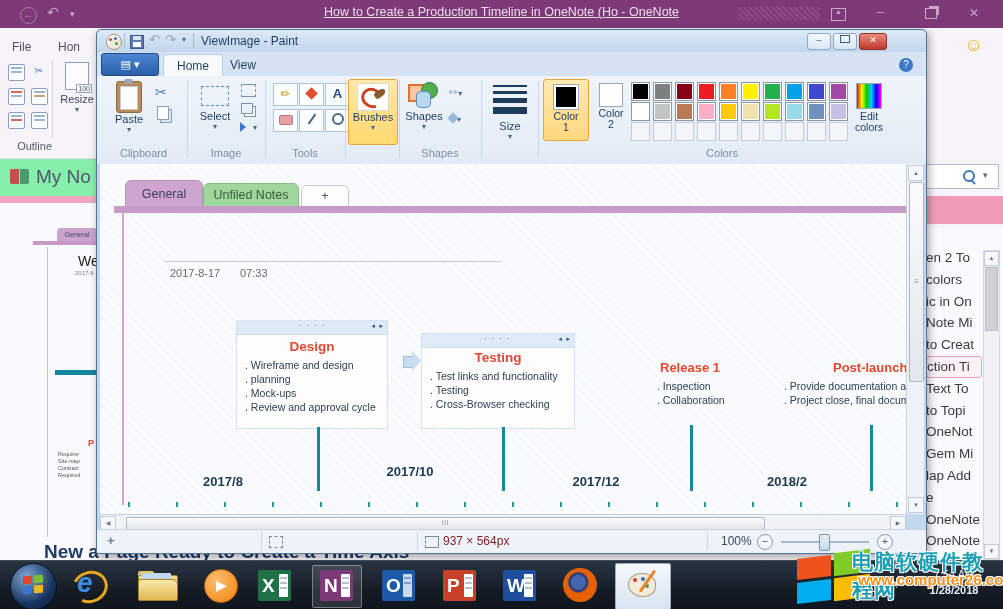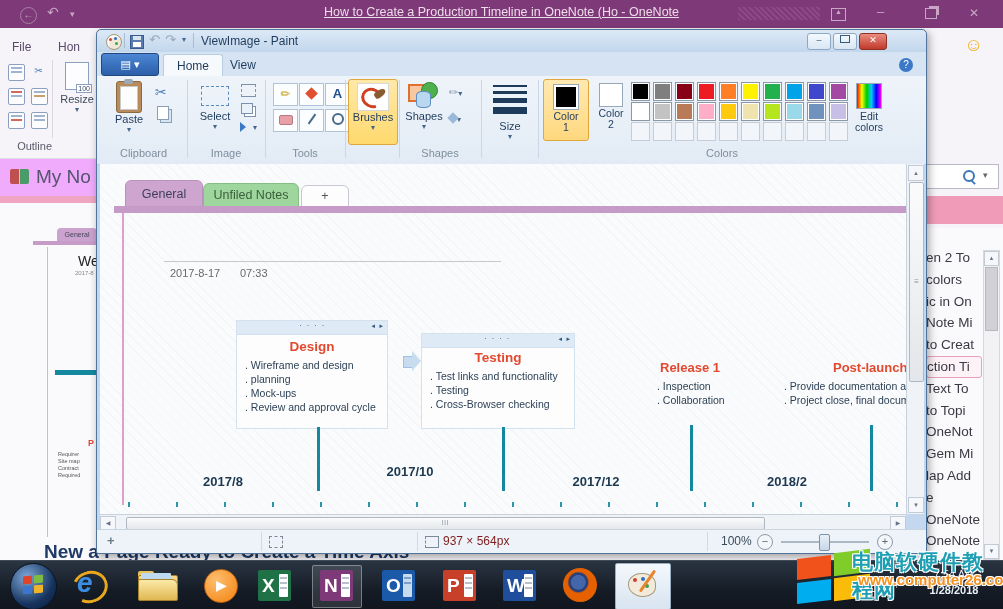--- a/index.html
+++ b/index.html
@@ -130,21 +130,21 @@
   <div class="abs" style="left:58px;top:62px;width:38px;height:76px;z-index:1;text-align:center;">
     <div style="width:22px;height:26px;margin:0 auto;background:#FDFDFF;border:1px solid #8AA0C0;position:relative;">
       <span style="position:absolute;right:-4px;bottom:-4px;background:#fff;border:1px solid #8AA0C0;font-size:7px;padding:0 1px;color:#3A4A5E;">100</span>
     </div>
     <div style="font-size:11px;color:#3A4A5E;margin-top:3px;">Resize</div>
     <div style="font-size:8px;color:#44668A;">▾</div>
   </div>
   <div class="abs" style="left:4px;top:140px;width:48px;text-align:right;font-size:11px;color:#5A5A6A;z-index:1;">Outline</div>
   <div class="abs" style="left:0;top:158px;width:96px;height:1px;background:#E0DCE4;z-index:1;"></div>
 
-  <div class="abs" style="left:0;top:159px;width:108px;height:37px;background:#f0abfc;z-index:1;">
+  <div class="abs" style="left:0;top:159px;width:108px;height:37px;background:#86efac;z-index:1;">
     <div class="abs" style="left:10px;top:10px;width:9px;height:15px;background:#C05050;border-radius:2px 0 0 2px;"></div>
     <div class="abs" style="left:20px;top:10px;width:9px;height:15px;background:#4A9A6A;border-radius:0 2px 2px 0;"></div>
     <div class="abs" style="left:36px;top:7px;font-size:19px;color:#55556E;">My No</div>
   </div>
   <div class="abs" style="left:0;top:196px;width:96px;height:7px;background:#F0A6C2;z-index:1;"></div>
 
   <div class="abs" style="left:0;top:203px;width:96px;height:357px;background:#FAF9FB;z-index:1;">
     <div class="abs" style="left:57px;top:25px;width:40px;height:13px;background:#CBA3CE;border-radius:4px 4px 0 0;font-size:7px;color:#44445A;text-align:center;line-height:13px;">General</div>
     <div class="abs" style="left:33px;top:38px;width:63px;height:4px;background:#C79BC7;"></div>
     <div class="abs" style="left:47px;top:44px;width:1px;height:290px;background:#E0B0D4;"></div>

